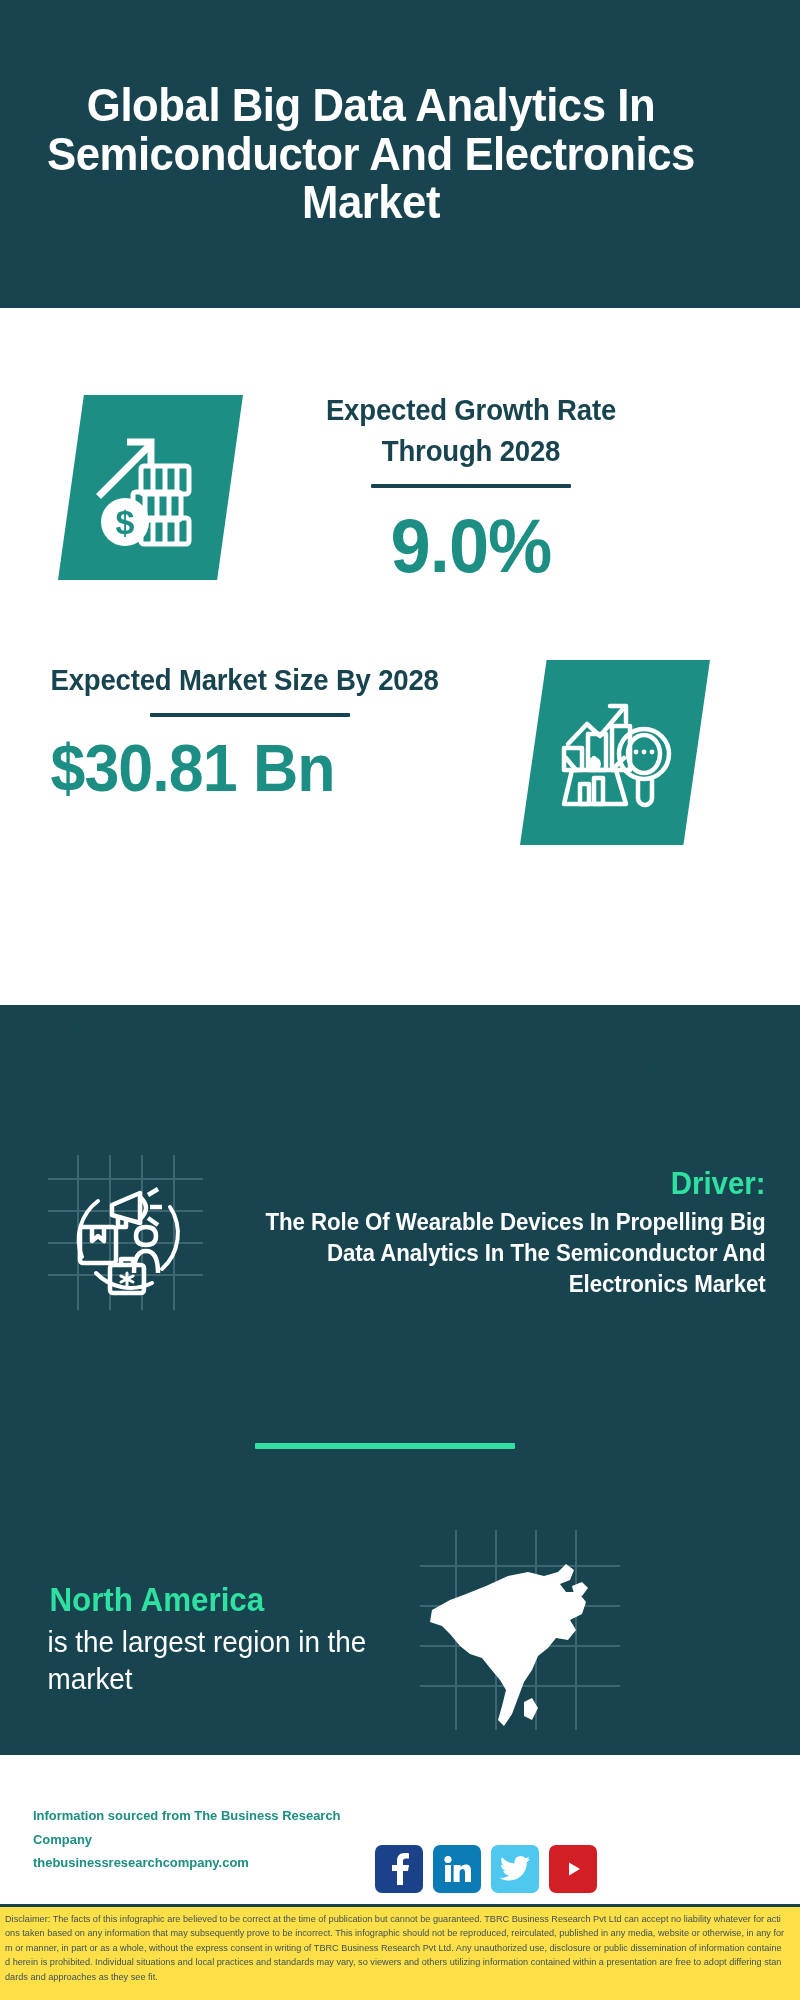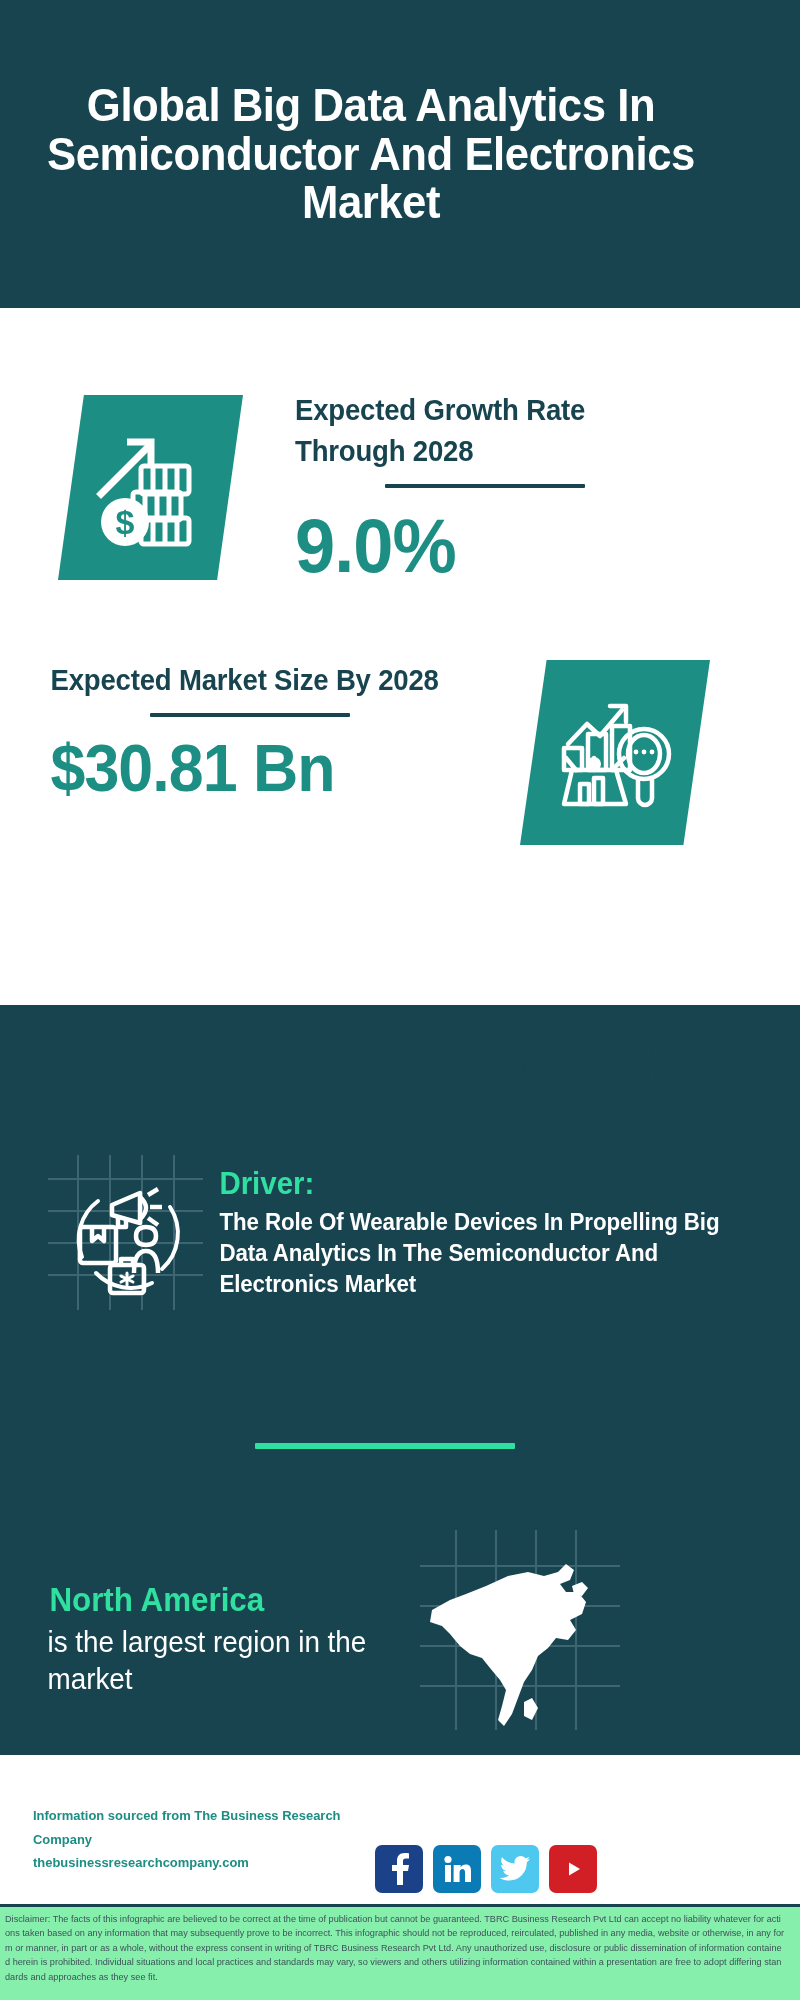--- a/index.html
+++ b/index.html
@@ -28,21 +28,21 @@
   
   .para{
     position:absolute;background:#1c8e83;
     -webkit-clip-path:polygon(14% 0,100% 0,86% 100%,0 100%);
     clip-path:polygon(14% 0,100% 0,86% 100%,0 100%);
     display:flex;align-items:center;justify-content:center;
   }
   .para svg{display:block;}
 
   
-  .growth-block{position:absolute;left:285px;top:390px;width:400px;}
+  .growth-block{position:absolute;left:271px;top:390px;width:400px;text-align:center;}
   .stat-title{
     color:#17444f;font-size:29px;font-weight:bold;line-height:1.42;
     letter-spacing:-0.2px;transform:scaleX(0.95);transform-origin:center;
   }
   .rule{height:4px;background:#17444f;margin:12px auto 0;width:200px;border-radius:1px;}
   .stat-value{
     color:#1c8e83;font-weight:bold;letter-spacing:-1px;
     transform:scaleX(0.95);transform-origin:center;
   }
   .gr-value{font-size:76px;line-height:1.15;margin-top:14px;}
@@ -50,21 +50,21 @@
   
   .size-block{position:absolute;left:40px;top:660px;width:420px;text-align:left;}
   .ms-value{font-size:66px;line-height:1.15;margin-top:14px;}
 
   
   .dark-sec{
     position:absolute;left:0;top:1005px;width:800px;height:747px;background:#17444f;
   }
   .skyline{position:absolute;left:0;top:0;width:800px;height:110px;display:block;}
   .skyline path{fill:#17444f;}
-  .driver-block{position:absolute;left:205px;top:1165px;width:575px;text-align:left;}
+  .driver-block{position:absolute;left:205px;top:1165px;width:575px;text-align:right;}
   .driver-label{
     color:#2fe0a0;font-size:31px;font-weight:bold;line-height:1.25;
     transform:scaleX(0.95);transform-origin:center;
   }
   .driver-text{
     color:#ffffff;font-size:23.5px;font-weight:bold;line-height:1.32;margin-top:3px;
     transform:scaleX(0.95);transform-origin:center;letter-spacing:-0.1px;
   }
 
   .mint-divider{
@@ -93,21 +93,21 @@
   }
   .socials{position:absolute;left:375px;top:1845px;display:flex;gap:10px;}
   .s-icon{width:48px;height:48px;border-radius:7px;display:flex;align-items:center;justify-content:center;}
   .s-fb{background:#1b4289;}
   .s-li{background:#0b7bb5;}
   .s-tw{background:#4fc8f0;}
   .s-yt{background:#d21f26;}
   .s-icon svg{display:block;}
 
   
-  .disclaimer-wrap{position:absolute;left:0;top:1904px;width:800px;height:96px;background:#86efac;}
+  .disclaimer-wrap{position:absolute;left:0;top:1904px;width:800px;height:96px;background:#fde047;}
   .disc-rule{position:absolute;left:0;top:0;width:800px;height:3px;background:#17444f;}
   .disclaimer{
     position:absolute;left:5px;top:8px;width:792px;
     color:#3e5259;font-size:9.3px;line-height:1.55;text-align:left;
     word-break:break-all;
     transform:scaleX(0.985);transform-origin:left top;
   }
 </style>
 </head>
 <body>

